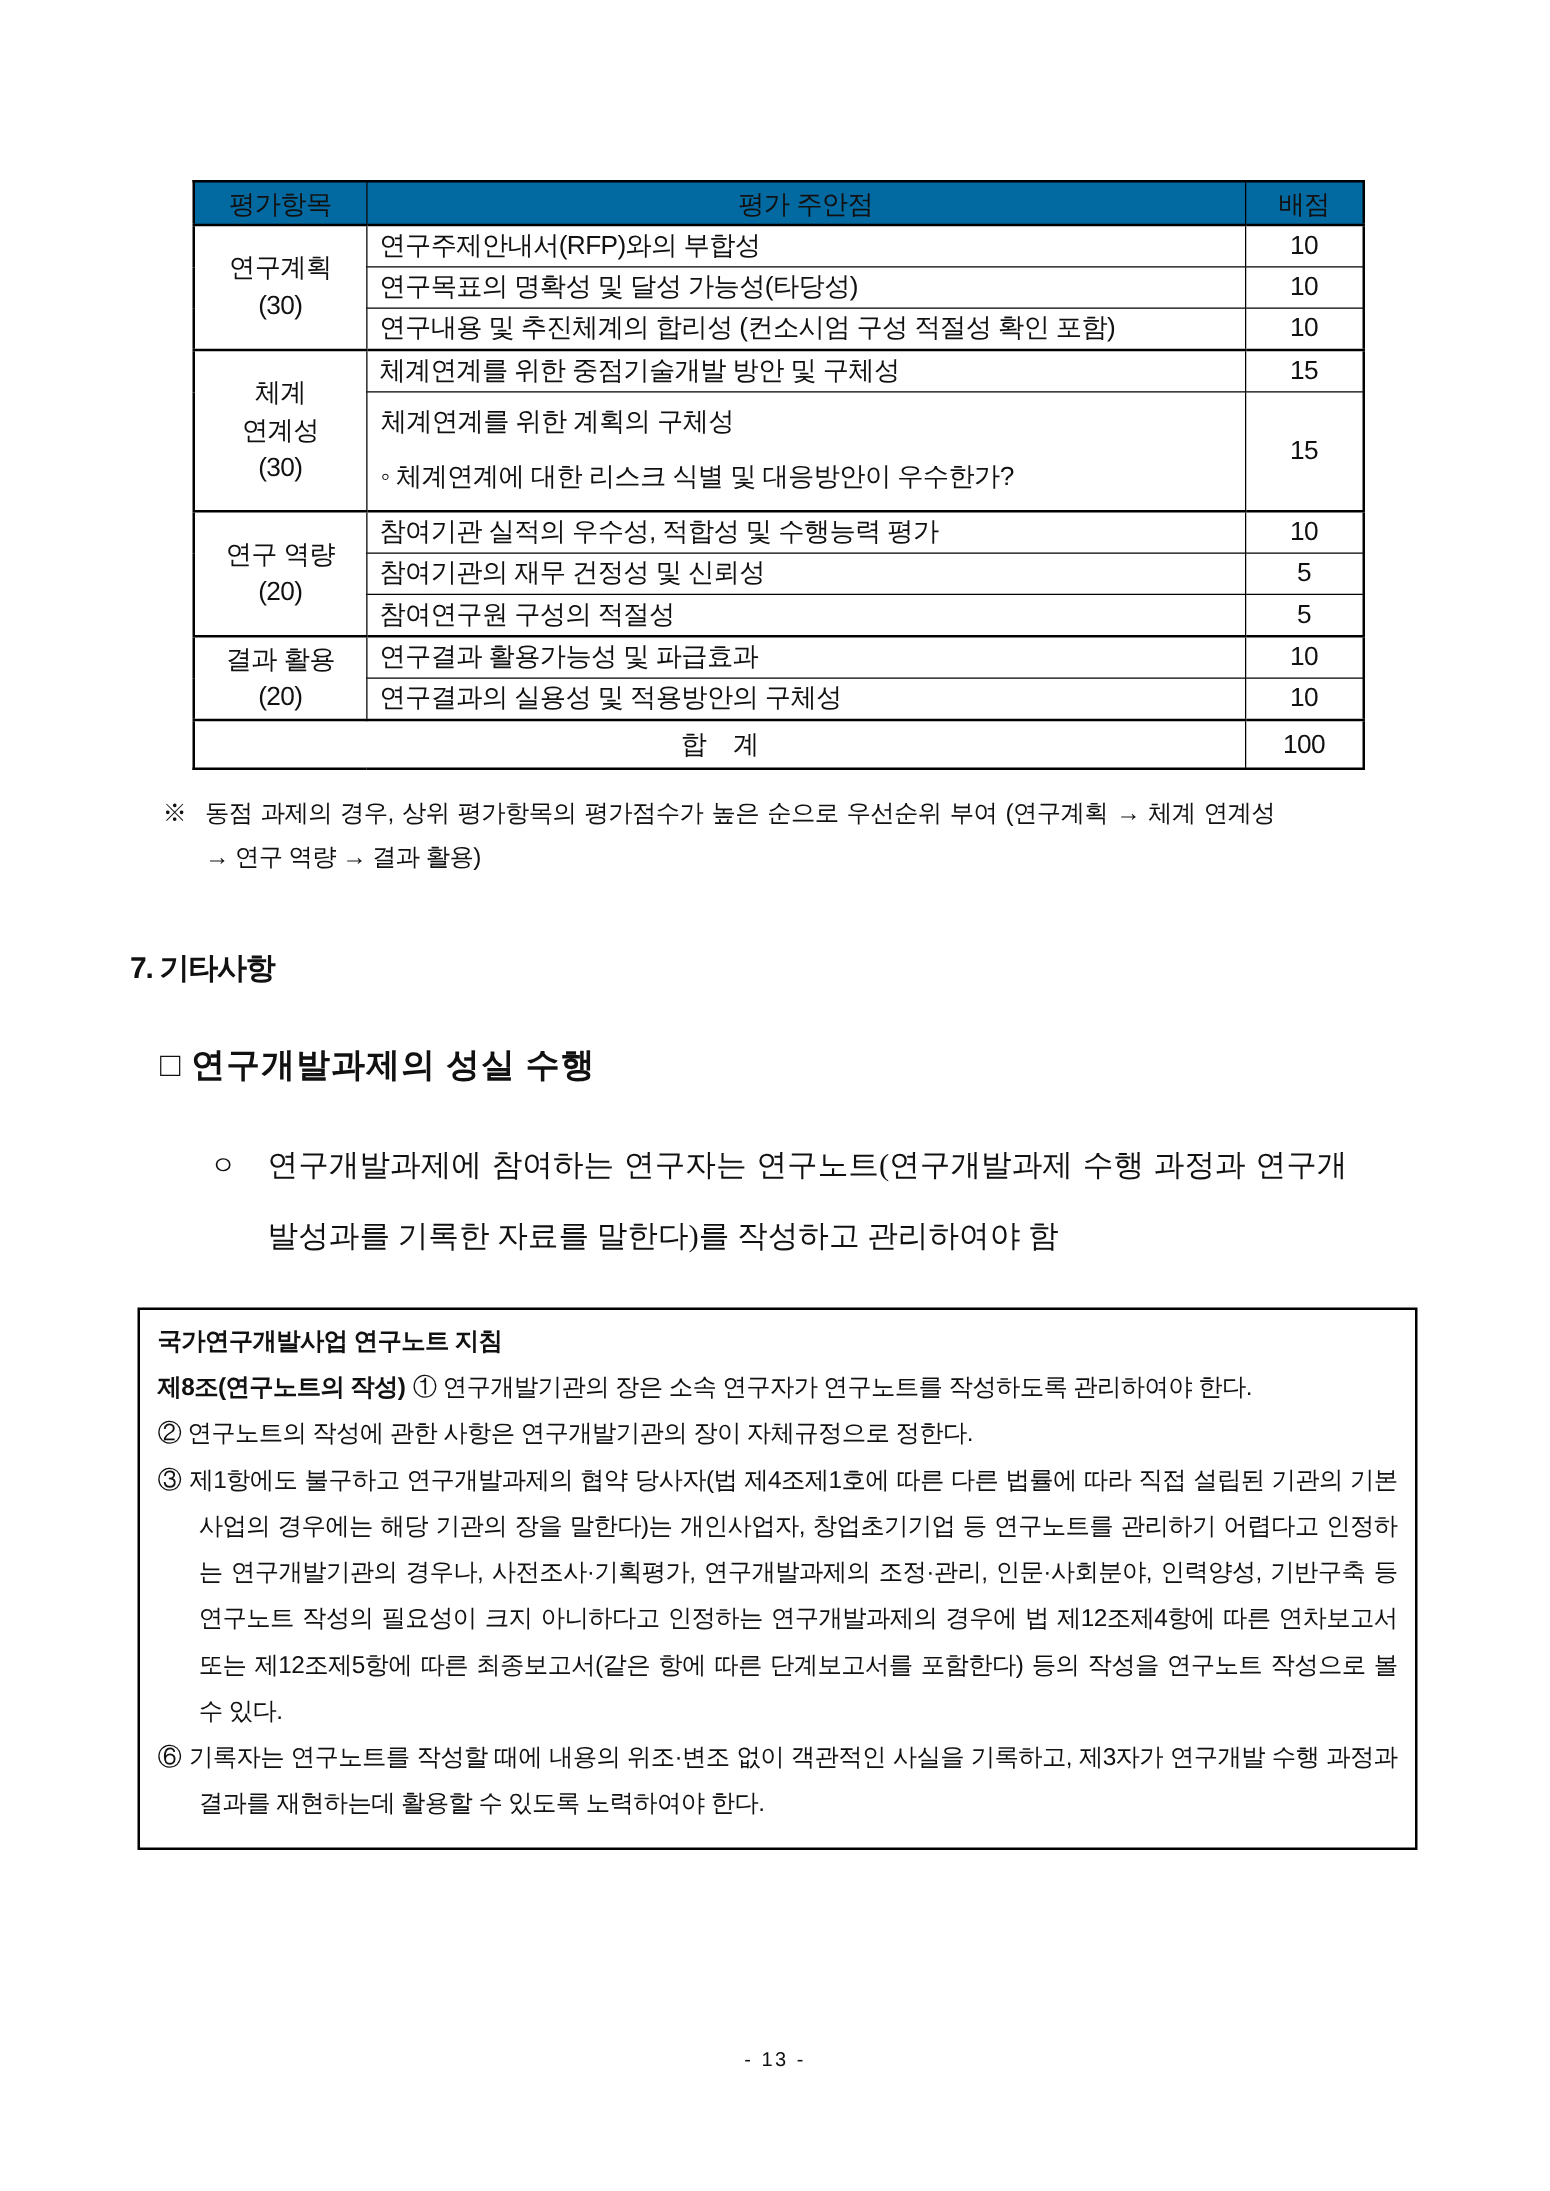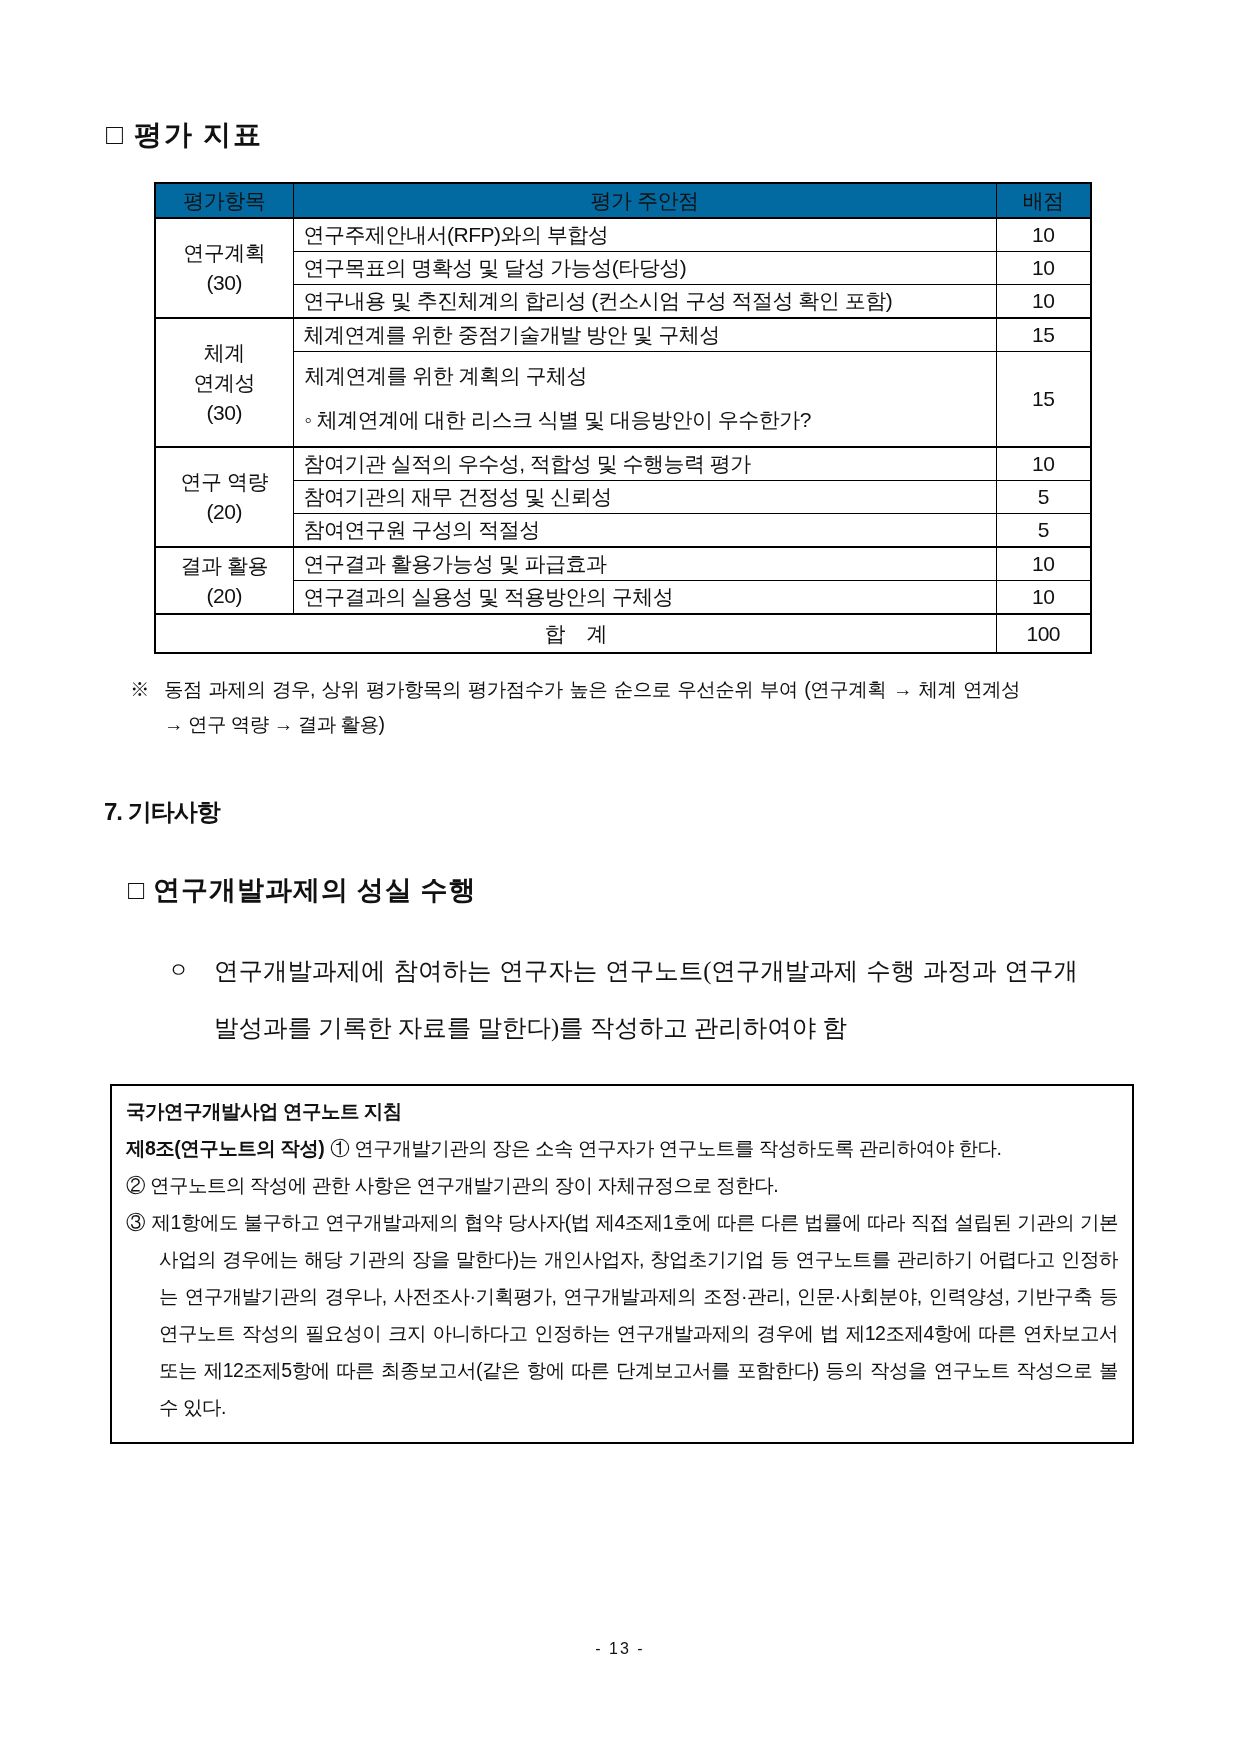--- a/index.html
+++ b/index.html
@@ -83,21 +83,20 @@
   .footer {
     position:absolute; left:0; bottom:95px; width:100%;
     text-align:center; font-size:16px; letter-spacing:2px;
   }
 </style>
 </head>
 <body>
 
 <div class="content">
 
-  <div class="eval-heading">□ 평가 지표</div>
 
   <table class="eval">
     <colgroup>
       <col style="width:138px">
         <col style="width:703px">
         <col style="width:95px">
     </colgroup>
     <thead>
       <tr>
         <th>평가항목</th>
@@ -181,17 +180,18 @@
     <span class="bullet-text">연구개발과제에 참여하는 연구자는 연구노트(연구개발과제 수행 과정과 연구개발성과를 기록한 자료를 말한다)를 작성하고 관리하여야 함</span>
   </div>
 
   <div class="notice-box">
     <p class="box-title">국가연구개발사업 연구노트 지침</p>
     <p class="box-p">
       <span class="article-label">제8조(연구노트의 작성)</span><span>① 연구개발기관의 장은 소속 연구자가 연구노트를 작성하도록 관리하여야 한다.</span>
     </p>
     <p class="box-p hang">② 연구노트의 작성에 관한 사항은 연구개발기관의 장이 자체규정으로 정한다.</p>
     <p class="box-p hang">③ 제1항에도 불구하고 연구개발과제의 협약 당사자(법 제4조제1호에 따른 다른 법률에 따라 직접 설립된 기관의 기본사업의 경우에는 해당 기관의 장을 말한다)는 개인사업자, 창업초기기업 등 연구노트를 관리하기 어렵다고 인정하는 연구개발기관의 경우나, 사전조사·기획평가, 연구개발과제의 조정·관리, 인문·사회분야, 인력양성, 기반구축 등 연구노트 작성의 필요성이 크지 아니하다고 인정하는 연구개발과제의 경우에 법 제12조제4항에 따른 연차보고서 또는 제12조제5항에 따른 최종보고서(같은 항에 따른 단계보고서를 포함한다) 등의 작성을 연구노트 작성으로 볼 수 있다.</p>
+    <p class="box-p hang">⑥ 기록자는 연구노트를 작성할 때에 내용의 위조·변조 없이 객관적인 사실을 기록하고, 제3자가 연구개발 수행 과정과 결과를 재현하는데 활용할 수 있도록 노력하여야 한다.</p>
   </div>
 
 </div>
 
 <div class="footer">- 13 -</div>
 
 </body></html>

